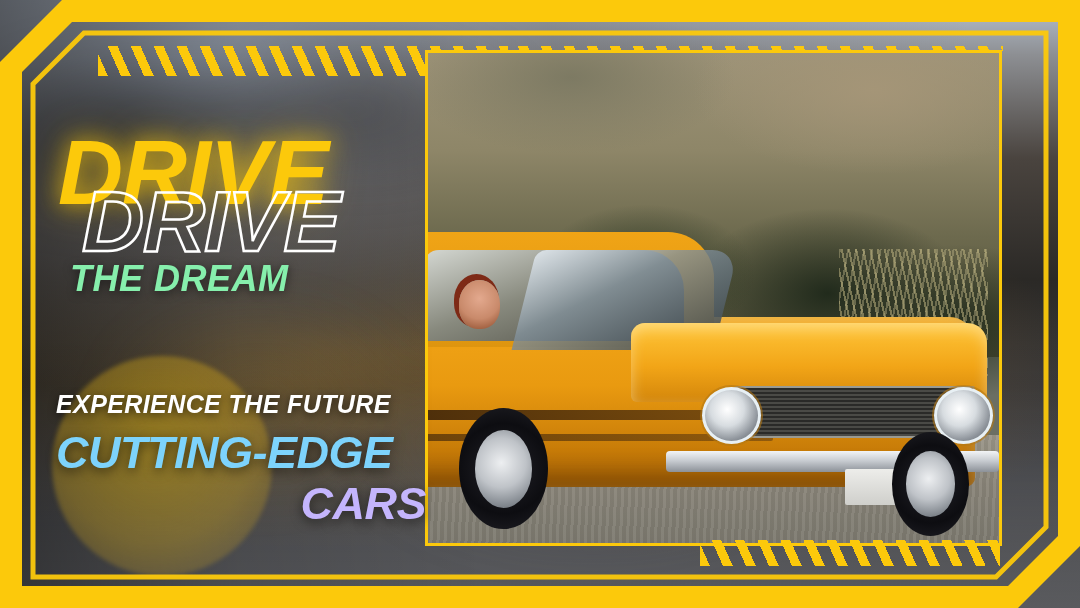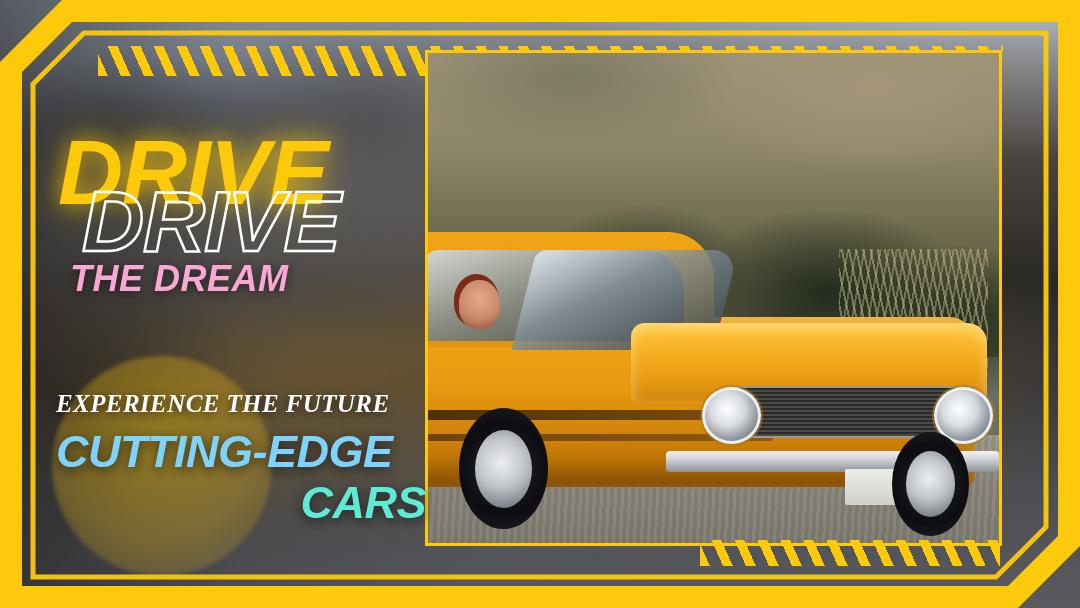--- a/index.html
+++ b/index.html
@@ -214,47 +214,46 @@
     letter-spacing:-1px;
     line-height:1;
     color:#FCC90B;
     text-shadow:0 0 22px rgba(252,201,11,0.75), 0 0 44px rgba(252,201,11,0.45);
     white-space:nowrap;
   }
   .subhead{
     position:absolute; left:70px; top:258px;
     font-size:36px; font-weight:bold; font-style:italic;
     letter-spacing:0.5px;
-    color:#f9a8d4;
+    color:#86efac;
     text-shadow:0 2px 10px rgba(0,0,0,0.55);
     white-space:nowrap;
   }
 
   .lower-block{
     position:absolute; left:56px; top:390px; width:370px;
     text-align:left;
   }
   .kicker{
     font-size:25px; font-weight:bold; font-style:italic;
     color:#ffffff; letter-spacing:0.4px;
     text-shadow:0 2px 9px rgba(0,0,0,0.65);
     white-space:nowrap;
-    font-family:Liberation Serif, serif;
   }
   .feature-1{
     margin-top:10px;
     font-size:45px; font-weight:bold; font-style:italic;
     color:#7dd3fc; letter-spacing:-0.5px; line-height:1.05;
     text-shadow:0 3px 12px rgba(0,0,0,0.6);
     white-space:nowrap;
   }
   .feature-2{
     margin-top:4px;
     font-size:45px; font-weight:bold; font-style:italic;
-    color:#5eead4; letter-spacing:-0.5px; line-height:1.05;
+    color:#c4b5fd; letter-spacing:-0.5px; line-height:1.05;
     text-align:right;
     text-shadow:0 3px 12px rgba(0,0,0,0.6);
     white-space:nowrap;
   }
 </style>
 </head>
 <body>
 
 <div id="stage">
 

